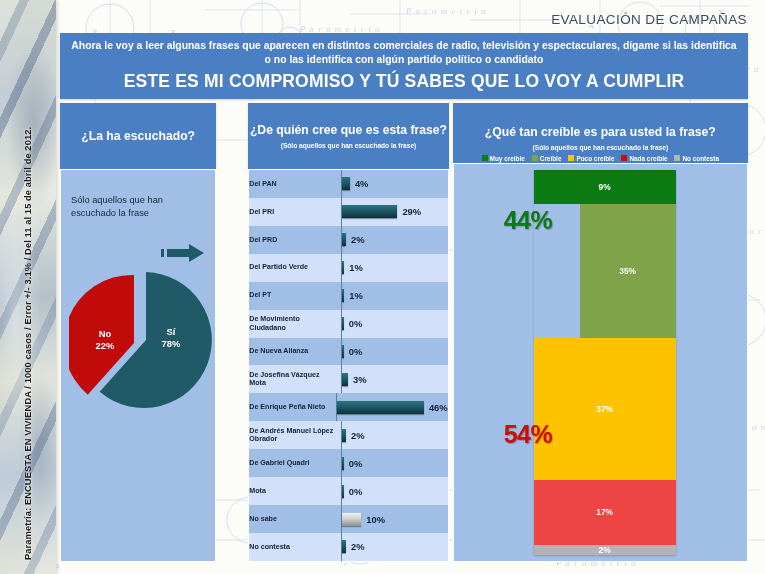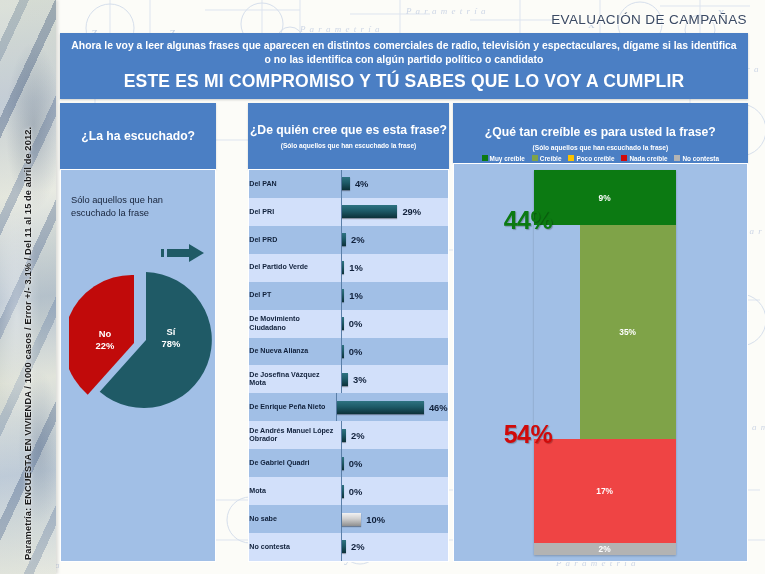--- a/index.html
+++ b/index.html
@@ -357,20 +357,23 @@
       </div>
       <div class="body">
         <div id="stackwrap">
           <div id="stack">
               <div class="seg" style="background: rgb(12, 122, 18); flex: 9 1 0%;">
                 <span>9%</span>
               </div>
               <div class="seg" style="background: rgb(127, 163, 72); flex: 35 1 0%; margin-left: 46px;">
                 <span>35%</span>
               </div>
+              <div class="seg" style="background: rgb(253, 195, 0); flex: 37 1 0%;">
+                <span>37%</span>
+              </div>
               <div class="seg" style="background: #ef4444; flex: 17 1 0%;">
                 <span>17%</span>
               </div>
               <div class="seg" style="background: rgb(179, 179, 179); flex: 2 1 0%;">
                 <span>2%</span>
               </div>
             </div>
           <div class="bigpct" style="top: 42px; color: rgb(12, 122, 18);">44%</div>
           <div class="bigpct" style="top: 256px; color: rgb(209, 10, 10);">54%</div>
         </div>

